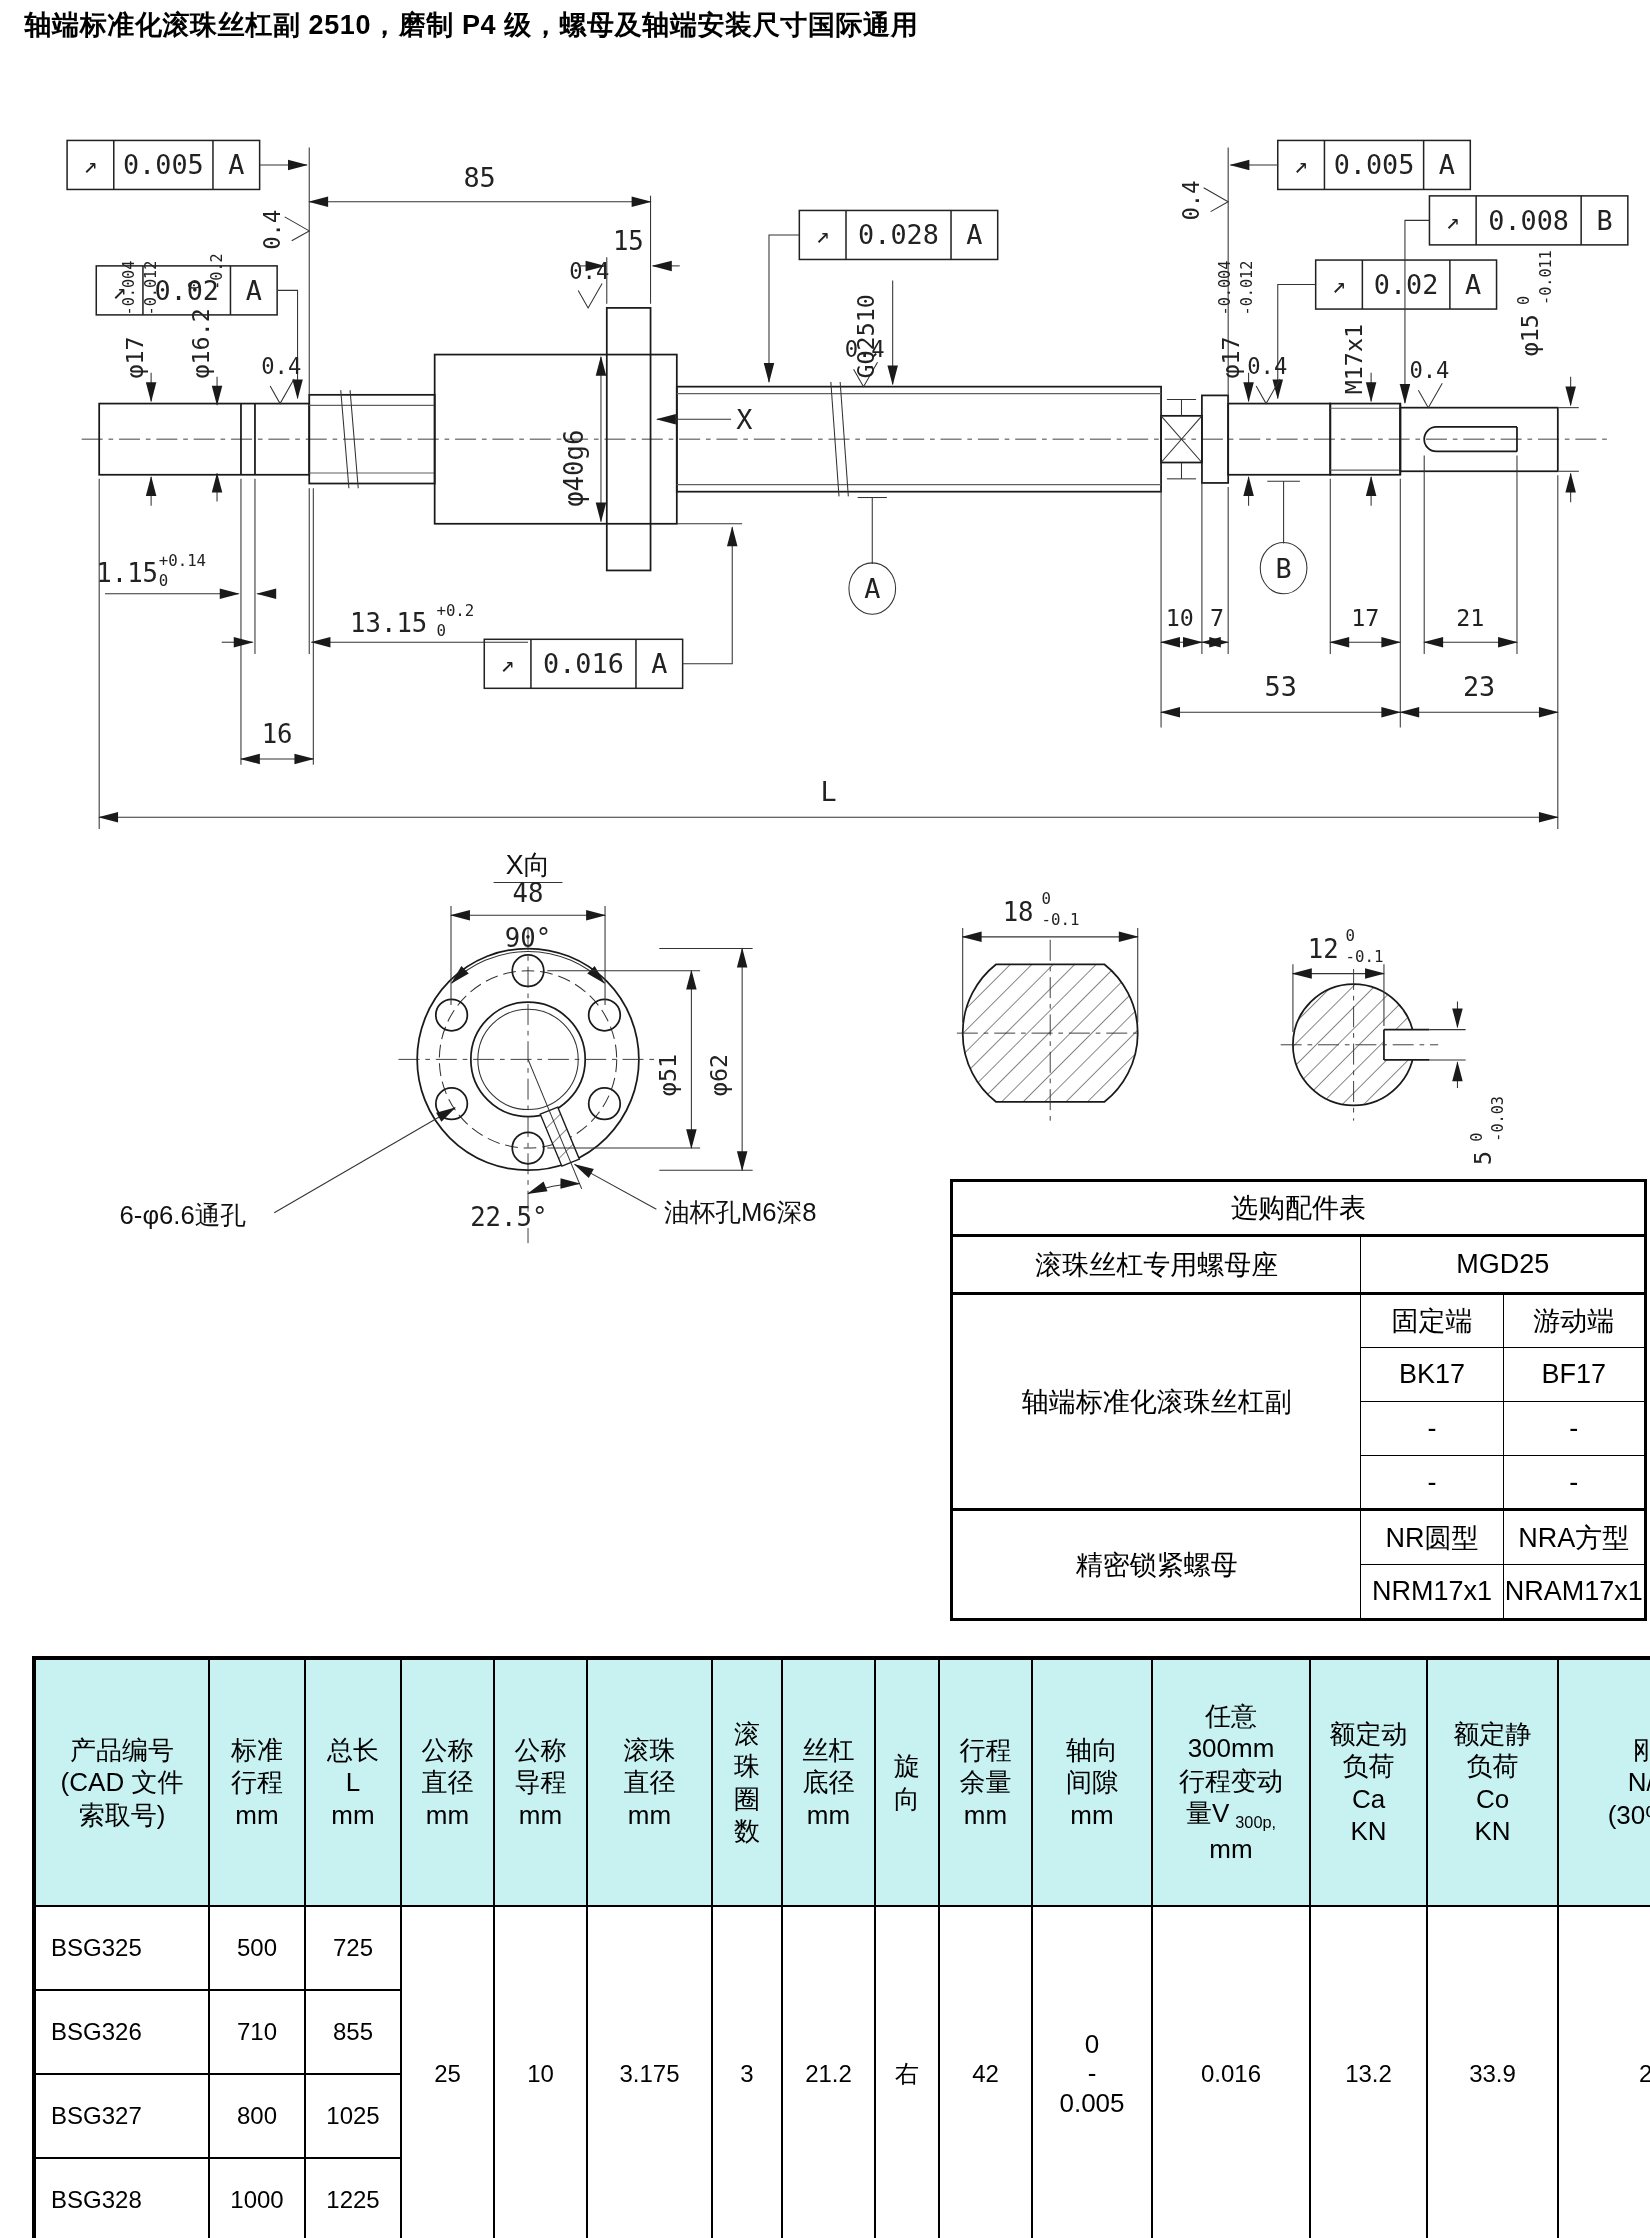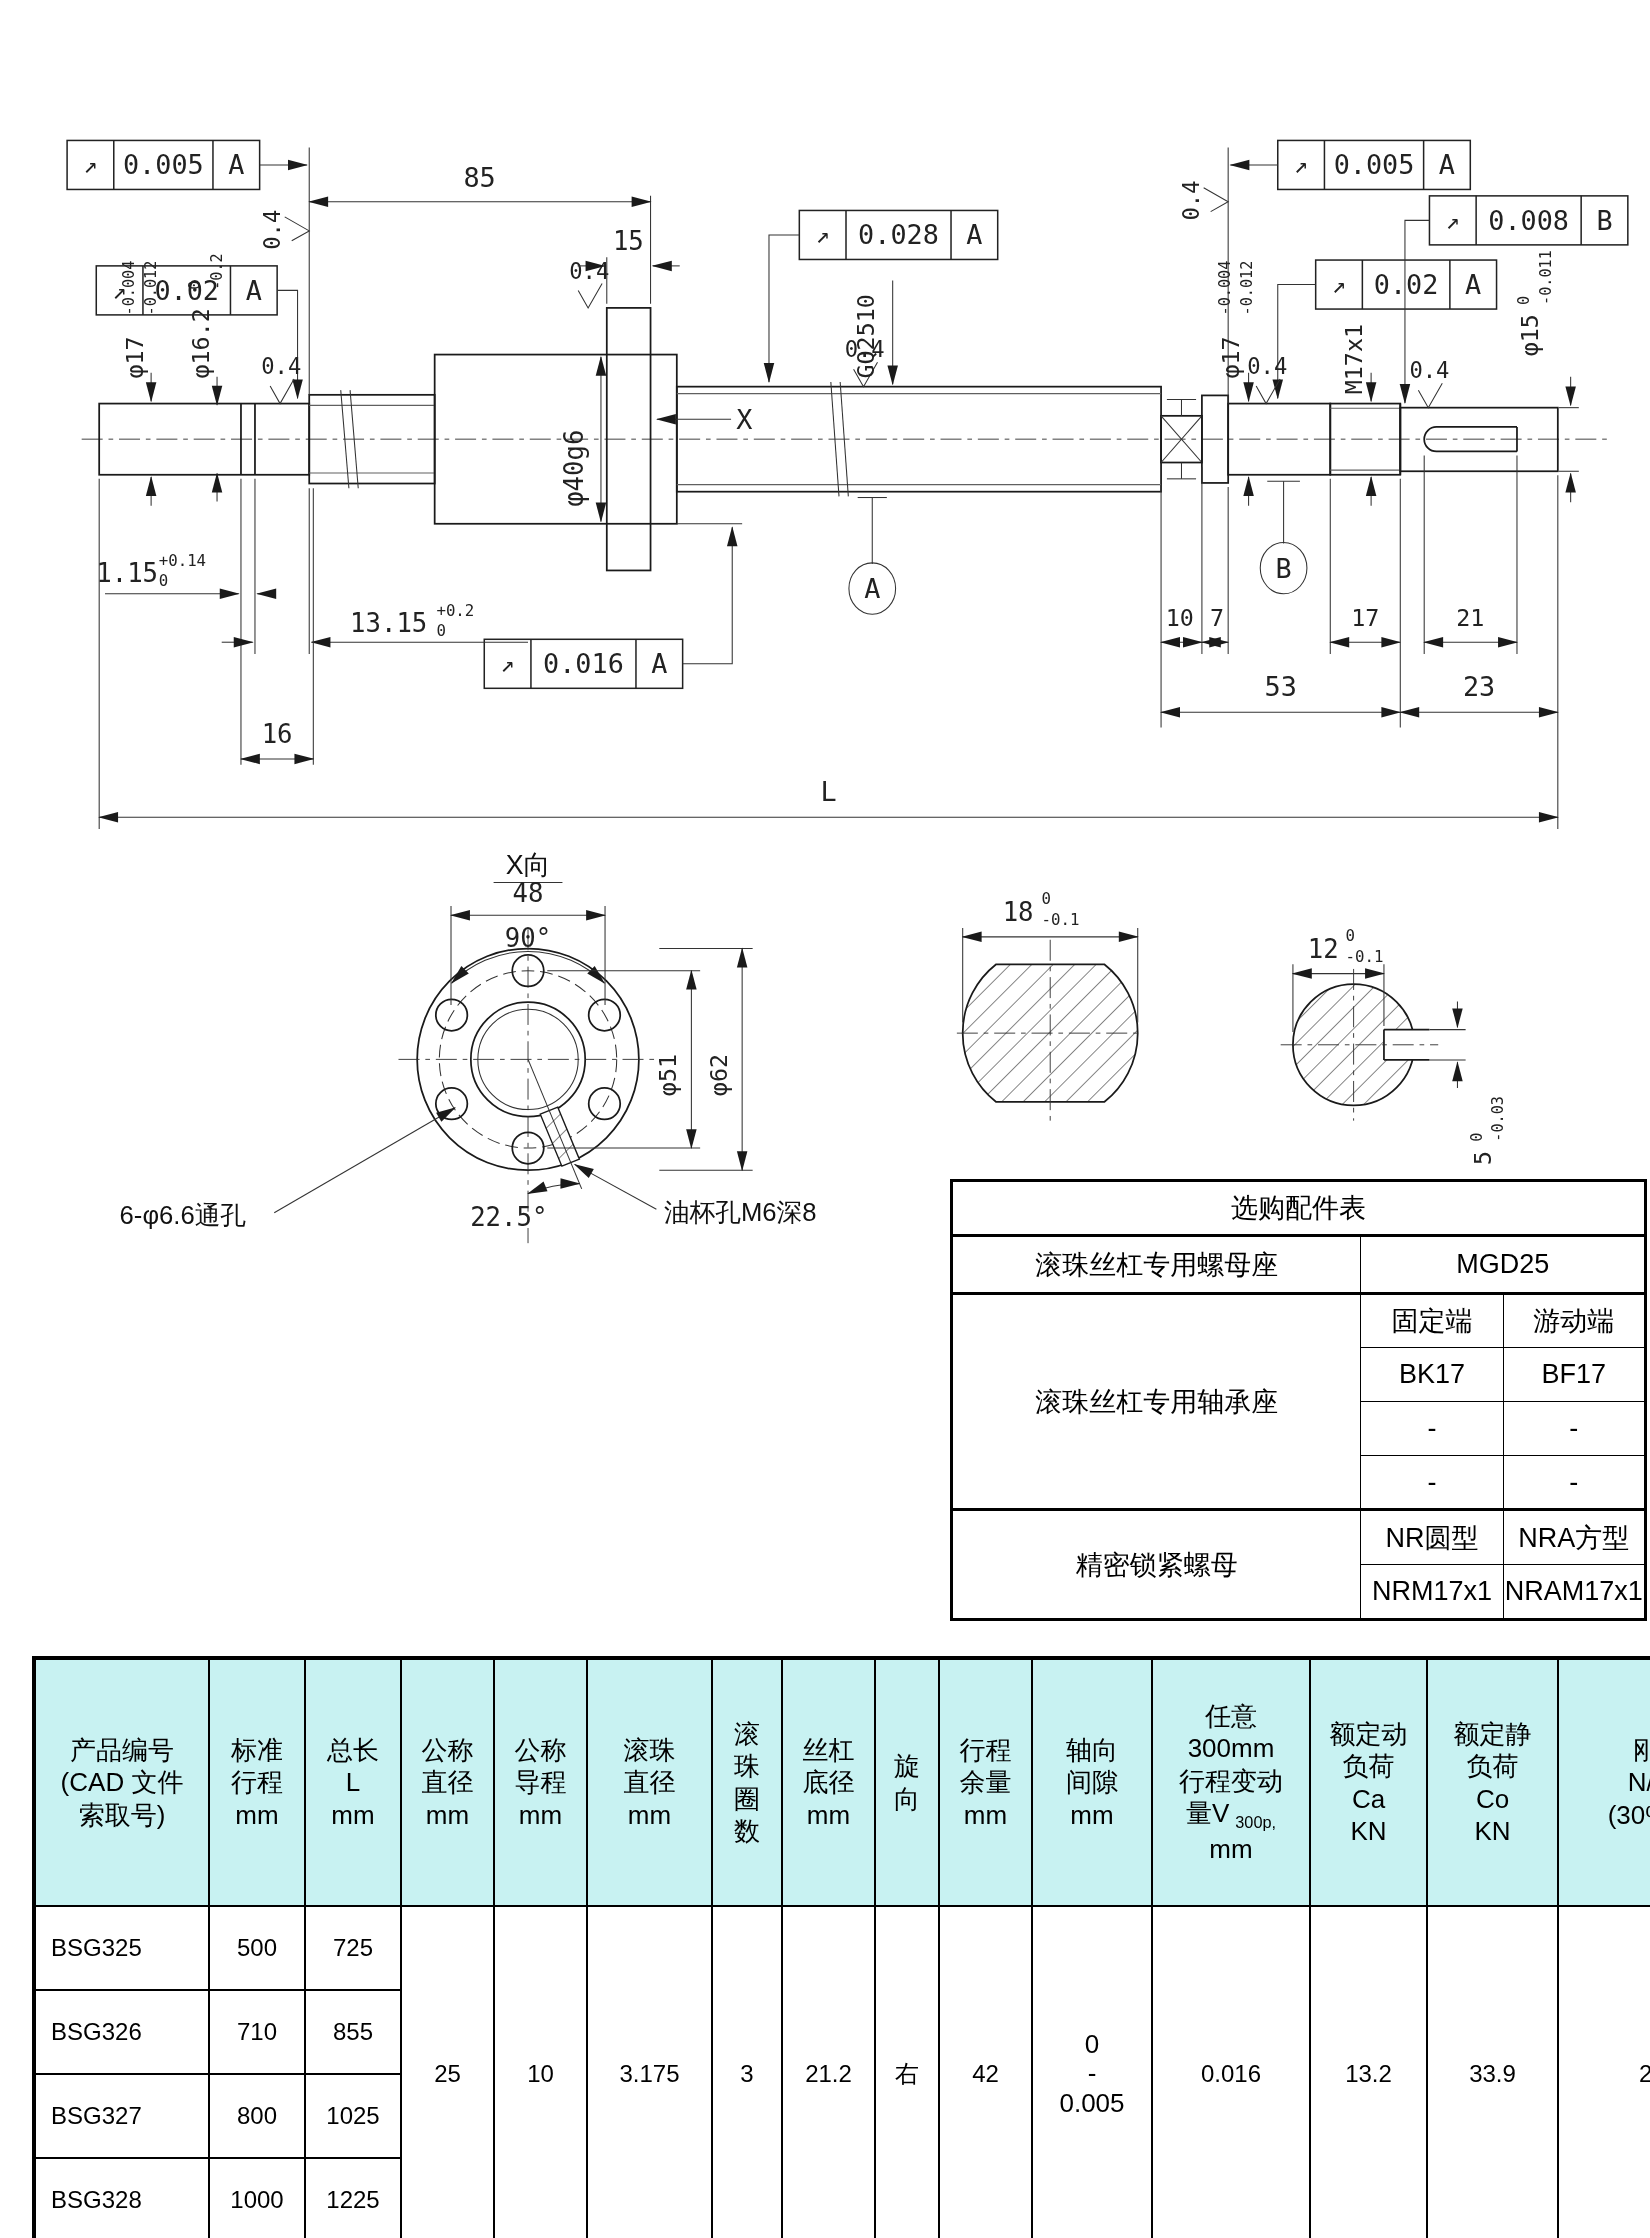--- a/index.html
+++ b/index.html
@@ -35,20 +35,21 @@
   #mt th{background:#c8f2f2;font-size:26px;line-height:1.25;height:245px;}
   #mt td{font-size:24px;height:82px;}
   #mt td.model{text-align:left;padding-left:15px;}
   #mt td.gap{font-size:26px;line-height:1.12;}
   #mt sub{font-size:16.3px;margin-left:6px;}
 </style>
 </head>
 <body>
 <div id="page">
 
+<div id="title">轴端标准化滚珠丝杠副 2510，磨制 P4 级，螺母及轴端安装尺寸国际通用</div>
 
 <svg width="1650" height="1652" viewBox="0 0 2828 2830">
   <defs>
     <marker id="ar" viewBox="0 0 20 12" refX="19" refY="6" markerWidth="20" markerHeight="12" orient="auto-start-reverse">
       <path d="M20,6 L1,1 L1,11 Z" fill="#1a1a1a"></path>
     </marker>
     <pattern id="h1" width="26" height="26" patternTransform="rotate(45)" patternUnits="userSpaceOnUse">
       <rect width="26" height="26" fill="#fff"></rect>
       <line x1="0" y1="0" x2="0" y2="26" stroke="#444" stroke-width="2.2"></line>
     </pattern>
@@ -433,21 +434,21 @@
         </colgroup>
   <tbody>
           <tr style="height:55px">
             <td colspan="3" class="hv">选购配件表</td>
           </tr>
   <tr style="height:58px">
     <td class="hv">滚珠丝杠专用螺母座</td>
     <td colspan="2" class="hv">MGD25</td>
   </tr>
   <tr style="height:54px">
-    <td rowspan="4" class="hv">滚珠丝杠专用轴承座</td>
+    <td rowspan="4" class="hv">轴端标准化滚珠丝杠副</td>
     <td>固定端</td>
     <td>游动端</td>
   </tr>
   <tr style="height:54px">
     <td>BK17</td>
     <td>BF17</td>
   </tr>
   <tr style="height:54px">
     <td>-</td>
     <td>-</td>

